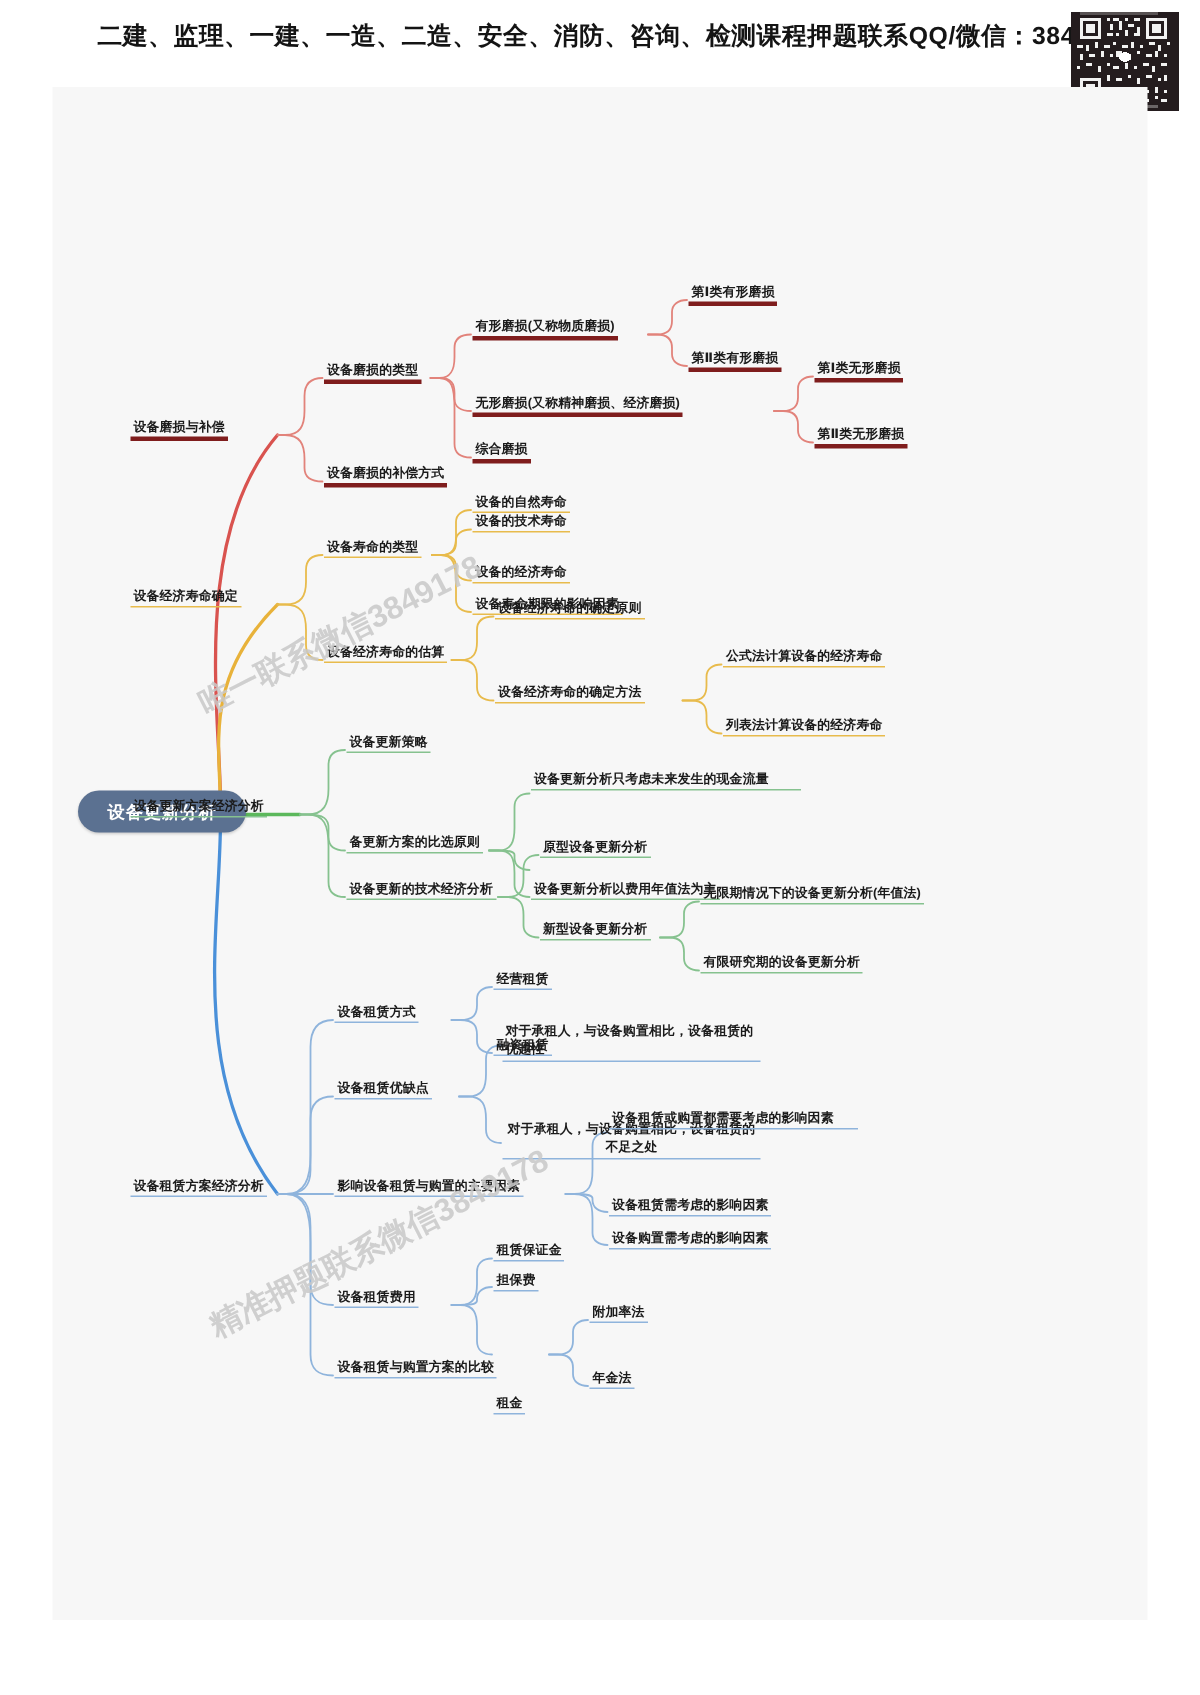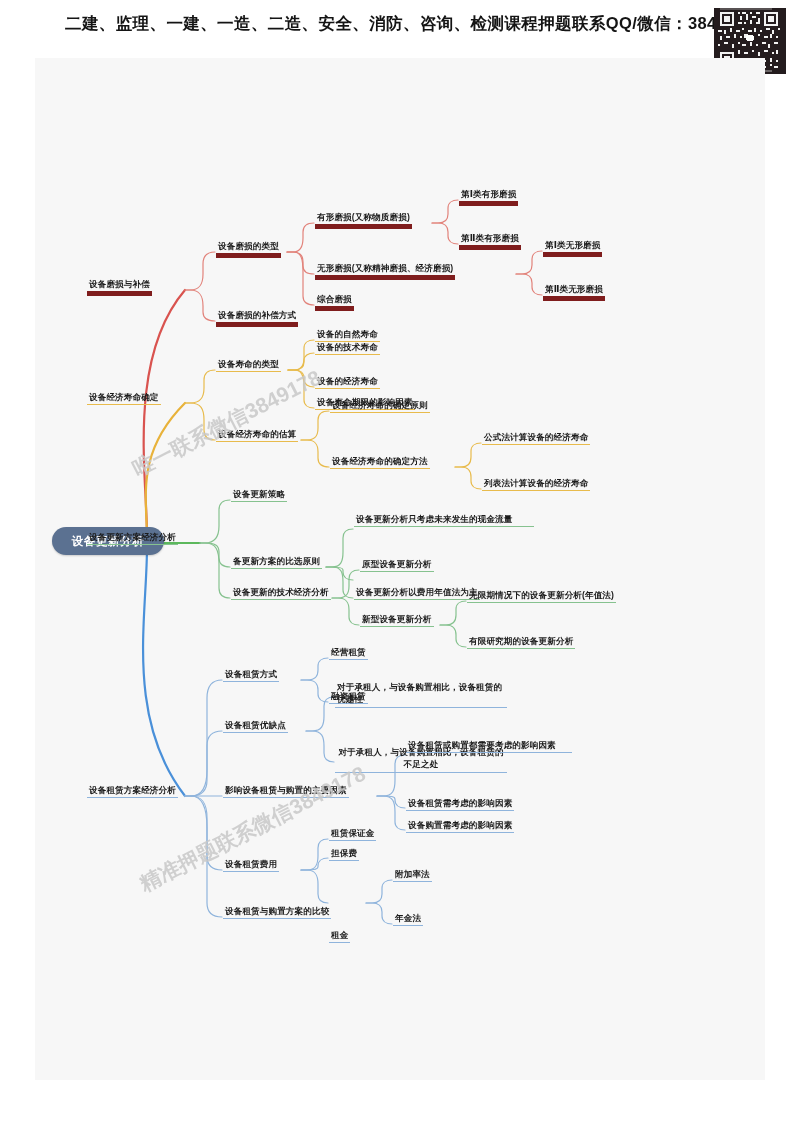--- a/index.html
+++ b/index.html
@@ -52,21 +52,21 @@
     font-size:8.6px;
     font-weight:bold;
     color:#1b1b1b;
     line-height:12.4px;
     white-space:nowrap;
     letter-spacing:.1px;
     padding:0 2px 1px 2px;
   }
   .node.wrap{white-space:normal;}
   
-  .u-red{border-bottom:5px solid #7f1d1d;}
+  .u-red{border-bottom:3px solid #7f1d1d;}
   .u-yel{border-bottom:1px solid #e8bb4c;}
   .u-grn{border-bottom:1px solid #86c28f;}
   .u-blu{border-bottom:1px solid #8fb4dc;}
 
   
   #root-node{
     position:absolute;left:17px;top:469px;
     width:112px;height:28px;
     background:#5b7191;
     border-radius:14px;

